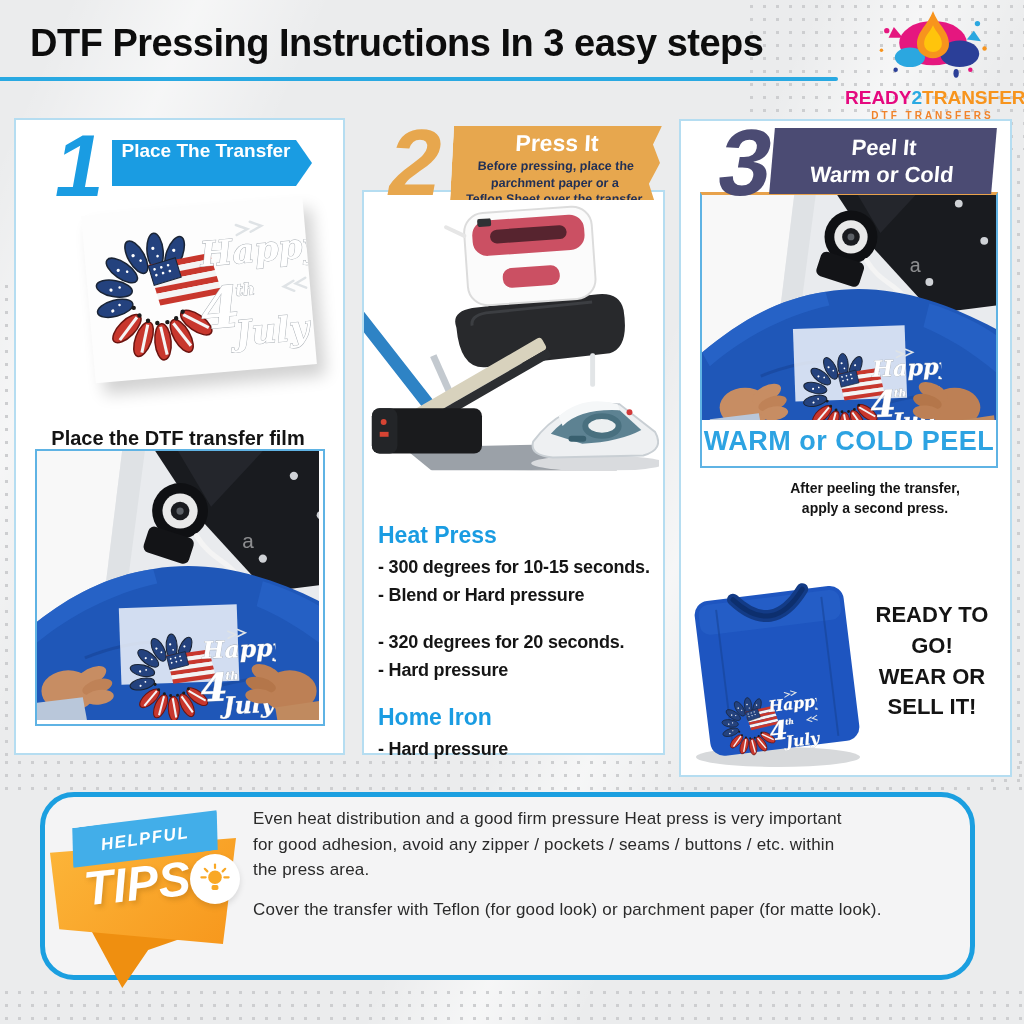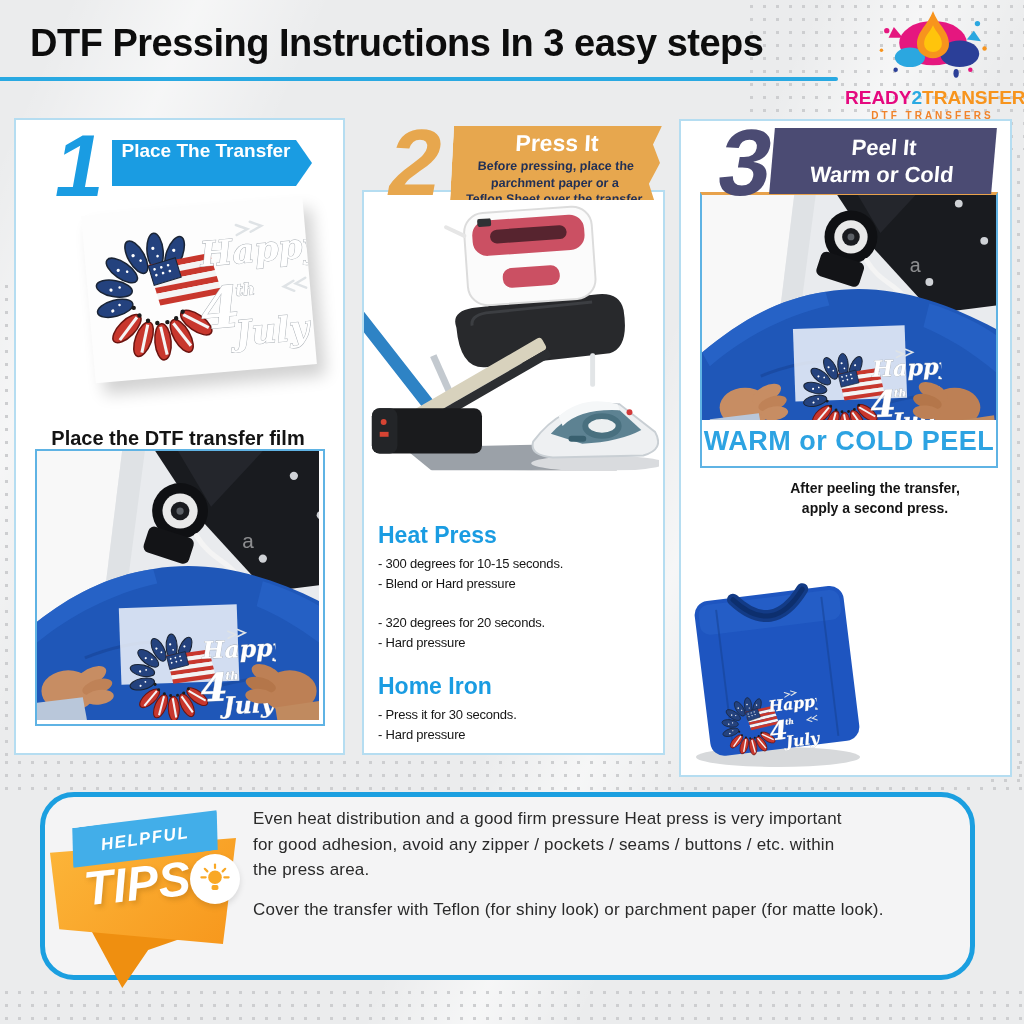--- a/index.html
+++ b/index.html
@@ -43,21 +43,21 @@
   #sticker{left:88px;top:206px;width:222px;height:168px;background:#fdfdfd;z-index:3;
            transform:rotate(-5deg);box-shadow:8px 12px 16px rgba(0,0,0,.18);}
   #caption1{left:28px;top:384px;width:300px;text-align:center;font-size:20px;font-weight:800;
             line-height:1.45;white-space:pre-line;z-index:3;color:#141414;margin-top:40px;}
   #photo1{left:35px;top:449px;width:286px;height:273px;border:2px solid #5fb3e4;z-index:3;background:#fff;}
   
   #equip{left:364px;top:193px;width:295px;height:284px;z-index:3;}
   #methods{left:378px;top:486px;width:276px;z-index:3;margin-top:36px;}
   .method{margin-bottom:19px;}
   .mname{font-size:23px;font-weight:800;color:#1a9ce2;margin-bottom:5px;}
-  .mline{font-size:13px;font-weight:400;color:#151515;line-height:1.55;letter-spacing:-.2px;white-space:nowrap;}
+  .mline{font-size:18px;font-weight:700;color:#151515;line-height:1.55;letter-spacing:-.2px;white-space:nowrap;}
   
   #photobox3{left:700px;top:192px;width:294px;height:271px;border:2px solid #5fb3e4;border-top:3px solid #e8a24b;
              z-index:3;background:#fff;}
   #photo3{width:294px;height:225px;display:block;}
   #peel-label{width:100%;height:42px;display:flex;align-items:center;justify-content:center;
               font-size:27px;font-weight:800;color:#2da3e2;letter-spacing:.5px;}
   #caption3{left:728px;top:479px;width:294px;text-align:center;font-size:14px;font-weight:800;
             line-height:1.4;white-space:pre-line;z-index:3;color:#141414;}
   #folded{left:686px;top:536px;width:180px;height:240px;z-index:3;}
   #ready{left:856px;top:600px;width:152px;text-align:center;font-size:22px;font-weight:800;
@@ -375,21 +375,20 @@
       <div class="mname">Heat Press</div>
       <div class="mline">- 300 degrees for 10-15 seconds.</div>
       <div class="mline">- Blend or Hard pressure</div>
     </div>
     <div class="method">
       <div class="mline">- 320 degrees for 20 seconds.</div>
       <div class="mline">- Hard pressure</div>
     </div>
     <div class="method">
       <div class="mname">Home Iron</div>
-      <div class="mline">- Press it for 30 seconds.</div>
       <div class="mline">- Hard pressure</div>
     </div>
   </div>
 
   <div class="stepnum" id="num3">3</div>
   <div class="abs" id="banner3">
     <span>Peel It</span>
     <span>Warm or Cold</span>
   </div>
   <div class="abs" id="photobox3">
@@ -398,35 +397,38 @@
       </svg>
     <div id="peel-label">WARM or COLD PEEL</div>
   </div>
   <div class="abs" id="caption3">After peeling the transfer,
 apply a second press.</div>
   <div class="abs" id="folded">
     <svg width="180" height="240" viewBox="0 0 180 230">
         <use href="#sceneB"></use>
       </svg>
   </div>
+  <div class="abs" id="ready">READY TO GO!
+WEAR OR
+SELL IT!</div>
 
   <div class="abs" id="tipsbox"></div>
   <div class="abs" id="badge">
     <div class="badge-fold"></div>
     <div class="badge-main"></div>
     <div class="badge-tips">TIPS</div>
     <div class="badge-ribbon">
       <span>HELPFUL</span>
     </div>
     <div class="bulb-circle">
       <svg width="34" height="34" viewBox="0 0 40 40">
           <use href="#bulb"></use>
         </svg>
     </div>
   </div>
   <div class="abs" id="tipstext">
     <p>Even heat distribution and a good firm pressure Heat press is very important
 for good adhesion, avoid any zipper / pockets / seams / buttons / etc. within
 the press area.</p>
-    <p>Cover the transfer with Teflon (for shiny look) or parchment paper (for matte look).</p>
+    <p>Cover the transfer with Teflon (for good look) or parchment paper (for matte look).</p>
   </div>
 
 </div>
 
 </body></html>

